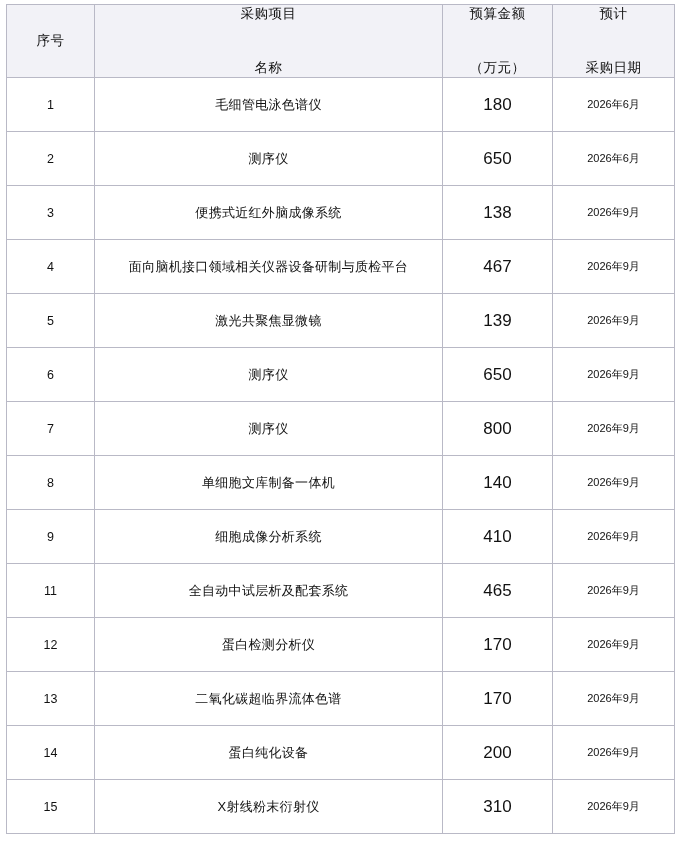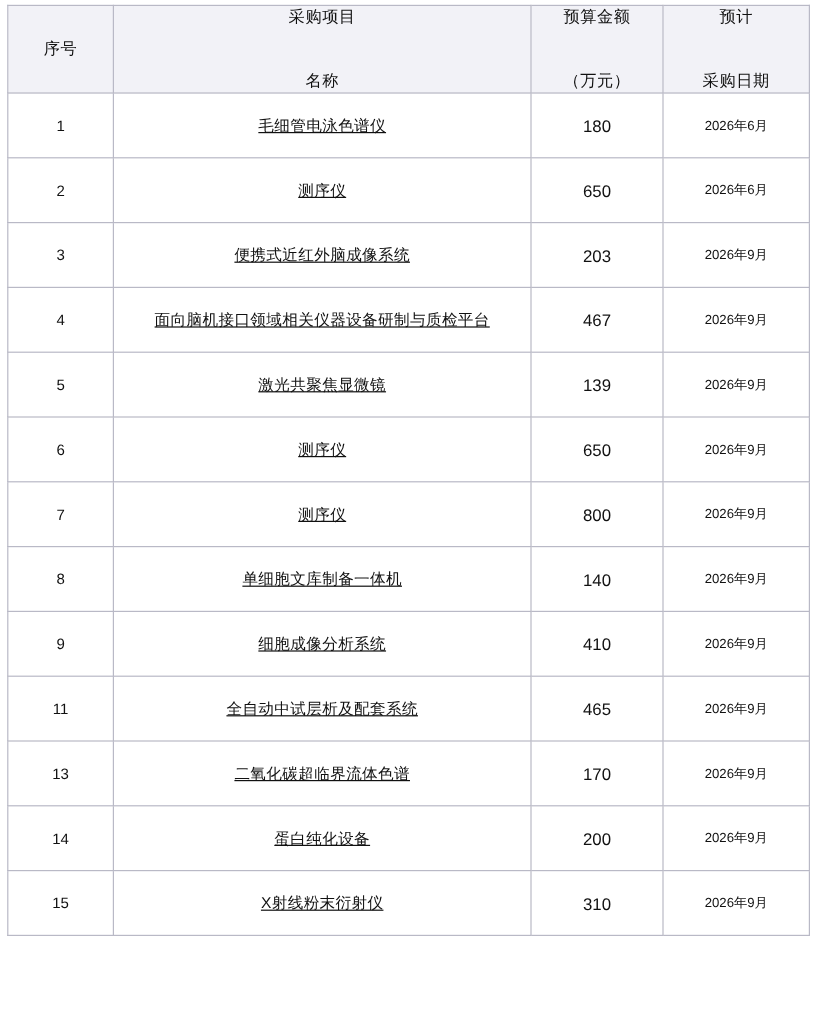--- a/index.html
+++ b/index.html
@@ -46,24 +46,23 @@
   tbody td {
     height: 53px;
     font-size: 13px;
   }
   tbody td.col-idx {
     font-size: 12.5px;
   }
   tbody td.col-name {
     font-size: 13px;
     letter-spacing: 0.3px;
-    text-decoration: underline;
   }
   tbody td.col-budget {
-    font-size: 14px;
+    font-size: 17px;
   }
   tbody td.col-date {
     font-size: 11px;
   }
   col.c-idx    { width: 88px; }
   col.c-name   { width: 348px; }
   col.c-budget { width: 110px; }
   col.c-date   { width: 122px; }
 </style>
 </head>
@@ -105,21 +104,21 @@
         </tr>
         <tr>
           <td class="col-idx">2</td>
           <td class="col-name">测序仪</td>
           <td class="col-budget">650</td>
           <td class="col-date">2026年6月</td>
         </tr>
         <tr>
           <td class="col-idx">3</td>
           <td class="col-name">便携式近红外脑成像系统</td>
-          <td class="col-budget">203</td>
+          <td class="col-budget">138</td>
           <td class="col-date">2026年9月</td>
         </tr>
         <tr>
           <td class="col-idx">4</td>
           <td class="col-name">面向脑机接口领域相关仪器设备研制与质检平台</td>
           <td class="col-budget">467</td>
           <td class="col-date">2026年9月</td>
         </tr>
         <tr>
           <td class="col-idx">5</td>
@@ -151,20 +150,26 @@
           <td class="col-budget">410</td>
           <td class="col-date">2026年9月</td>
         </tr>
         <tr>
           <td class="col-idx">11</td>
           <td class="col-name">全自动中试层析及配套系统</td>
           <td class="col-budget">465</td>
           <td class="col-date">2026年9月</td>
         </tr>
         <tr>
+          <td class="col-idx">12</td>
+          <td class="col-name">蛋白检测分析仪</td>
+          <td class="col-budget">170</td>
+          <td class="col-date">2026年9月</td>
+        </tr>
+        <tr>
           <td class="col-idx">13</td>
           <td class="col-name">二氧化碳超临界流体色谱</td>
           <td class="col-budget">170</td>
           <td class="col-date">2026年9月</td>
         </tr>
         <tr>
           <td class="col-idx">14</td>
           <td class="col-name">蛋白纯化设备</td>
           <td class="col-budget">200</td>
           <td class="col-date">2026年9月</td>

